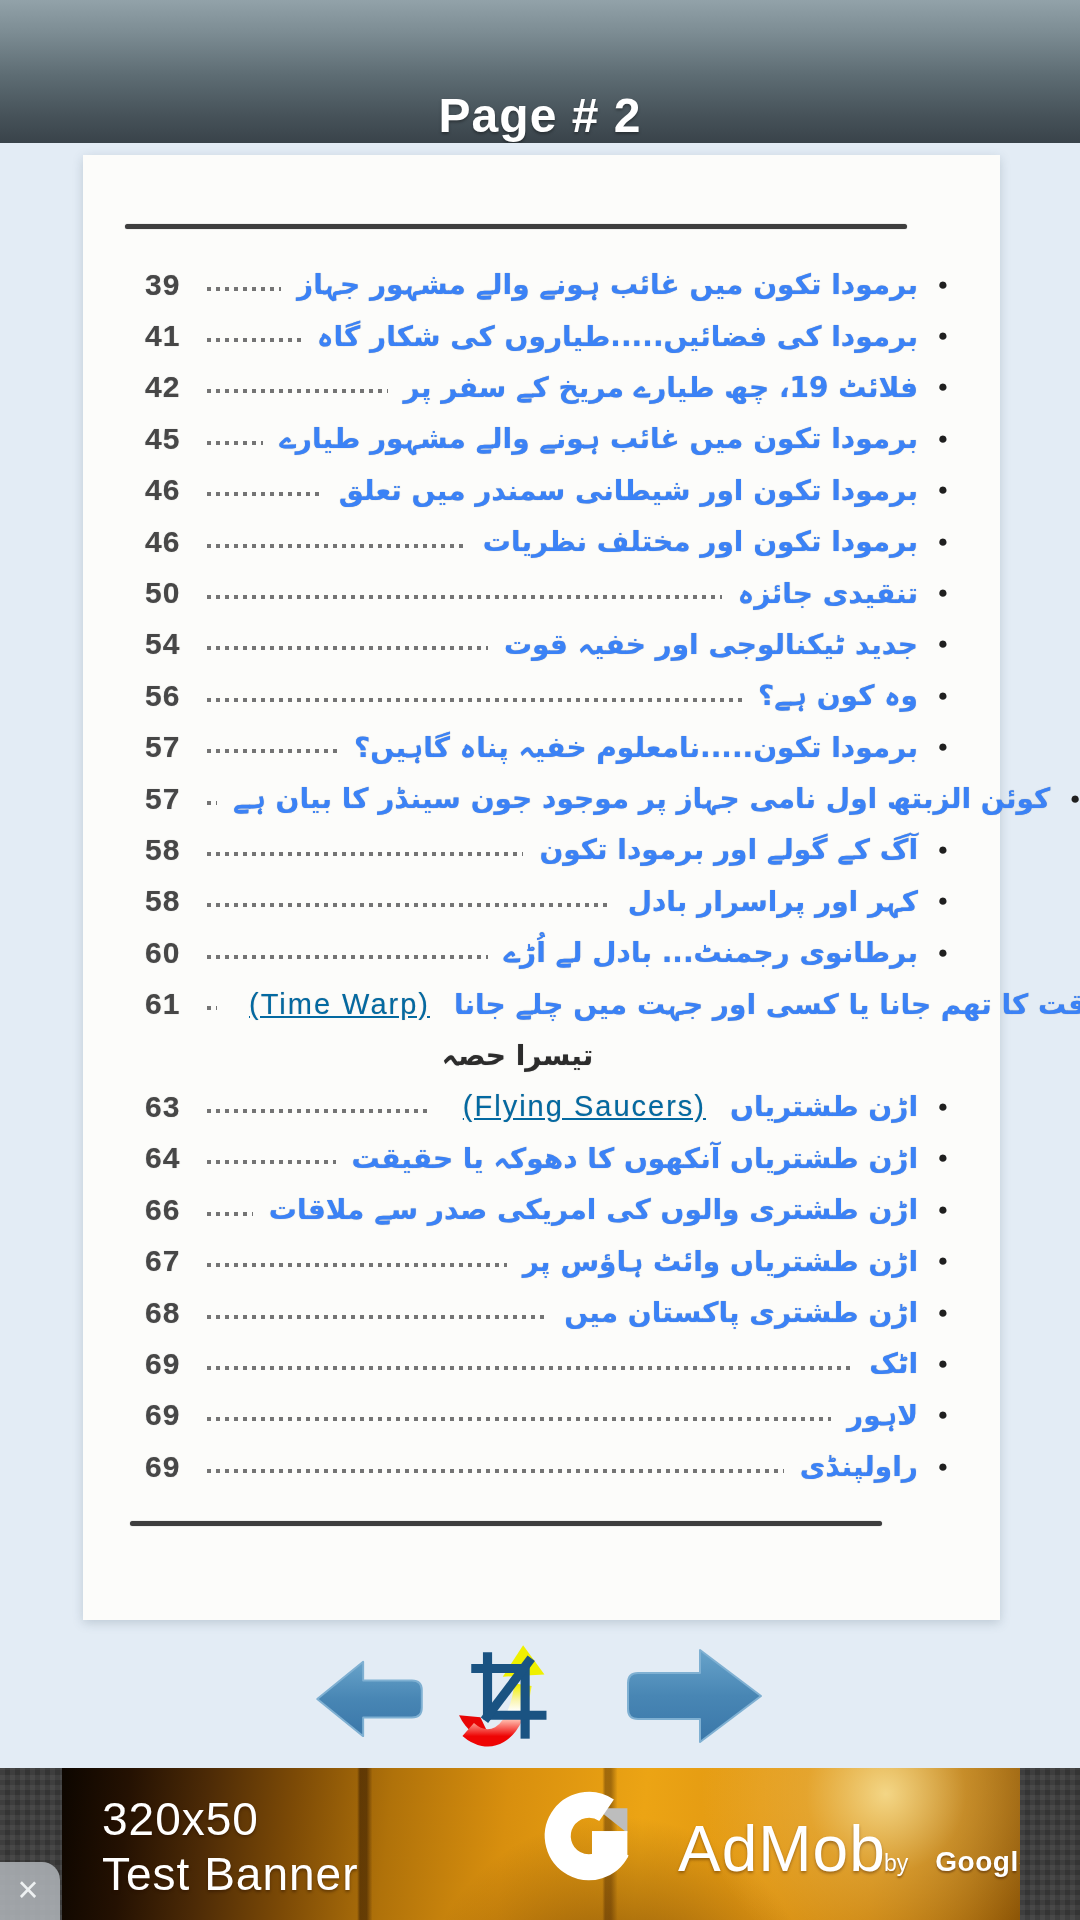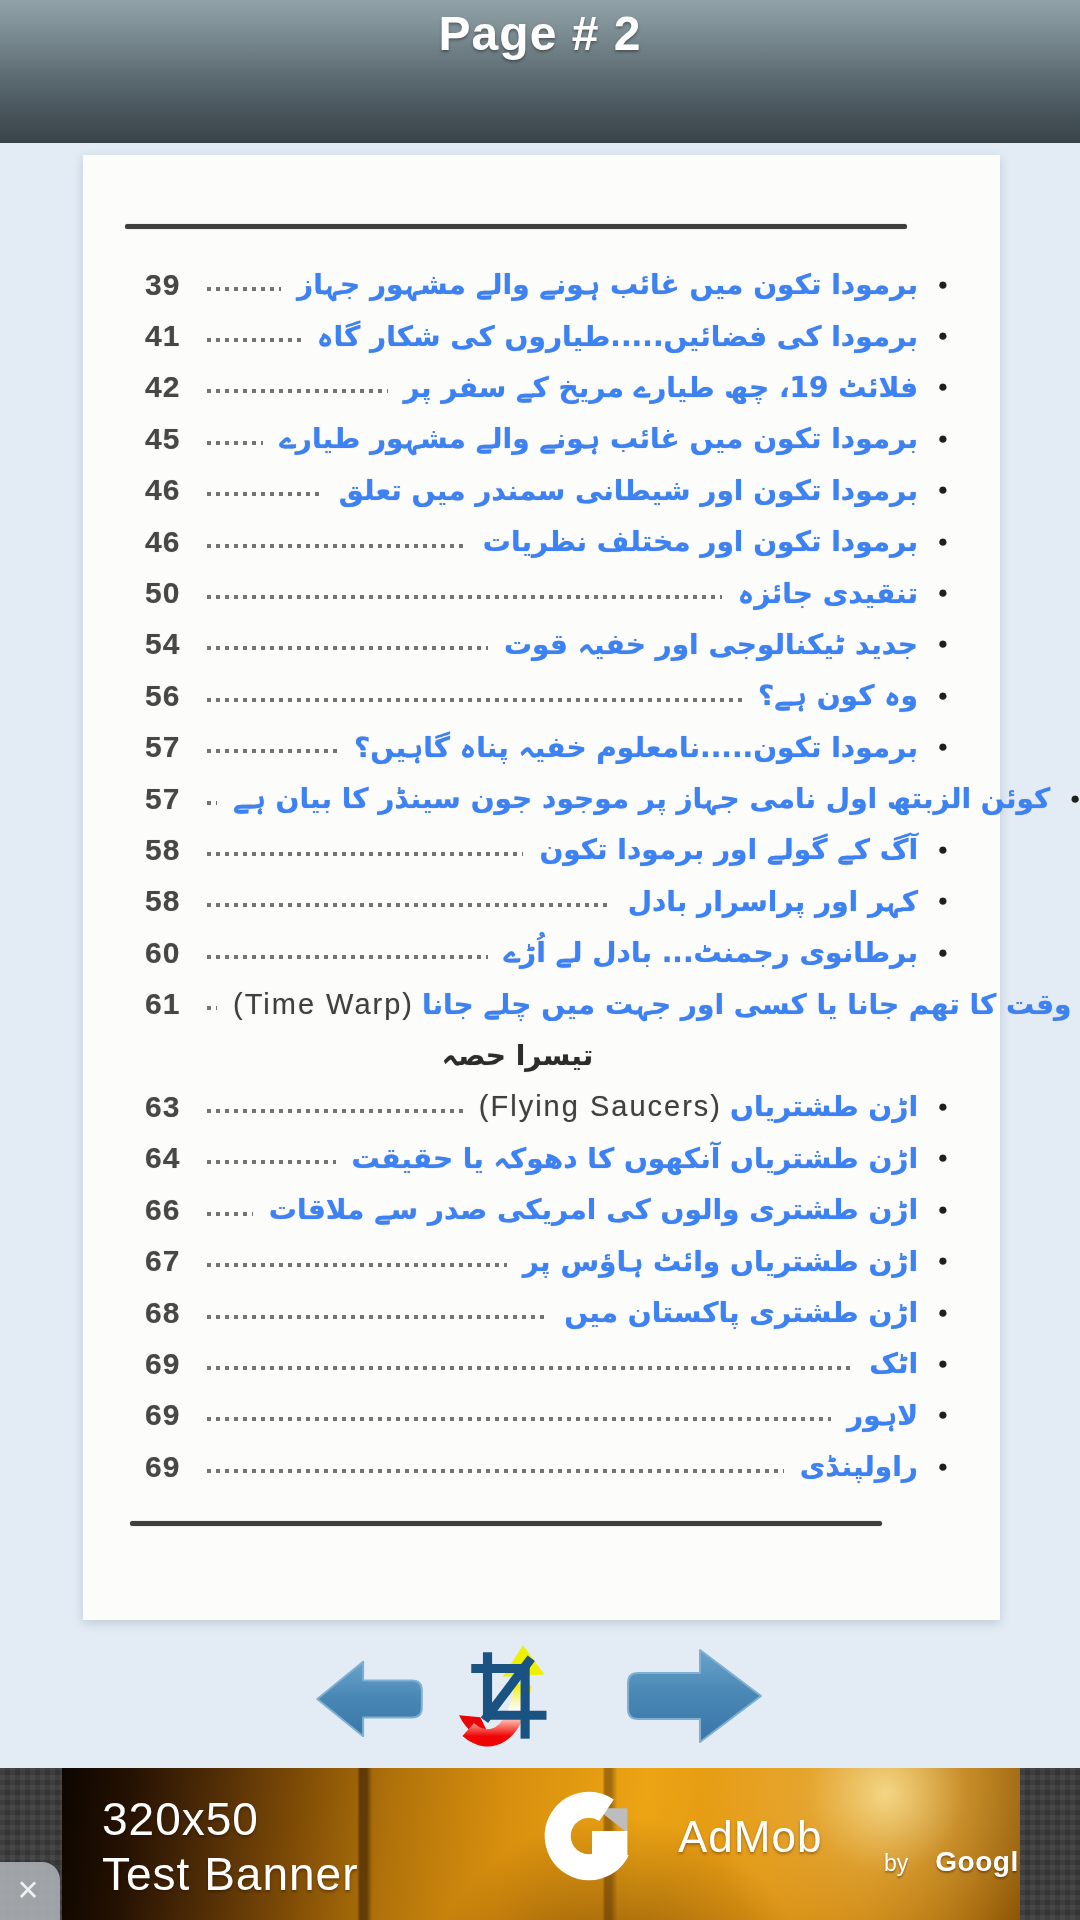--- a/index.html
+++ b/index.html
@@ -2,40 +2,40 @@
 <html style="--header-top: #92a2a9; --header-bottom: #39434a; --canvas: #e3ecf5; --paper: #fcfcfa; --arrow-blue: #4887b3; --crop-blue: #1a5382; --ad-orange: #d88f0e;"><head>
 <meta charset="utf-8">
 <style>
   html,body{margin:0;padding:0;background:#111;}
   .screen{position:relative;width:1080px;height:1920px;margin:0 auto;overflow:hidden;
           background:#e3ecf5;font-family:"Liberation Sans",sans-serif;}
 
   
   .titlebar{position:absolute;left:0;top:0;width:1080px;height:143px;
     background:linear-gradient(180deg,#92a2a9 0%,#7d8d94 22%,#5e6d74 52%,#47535a 80%,#39434a 100%);
-    display:flex;align-items:flex-start;justify-content:center;}
+    display:flex;align-items:flex-end;justify-content:center;}
   .titlebar h1{margin:0;padding-top:6px;font-size:48px;font-weight:bold;color:#ffffff;
     text-shadow:0 2px 3px rgba(0,0,0,.35);letter-spacing:1px;}
 
   
   .canvas{position:absolute;left:0;top:143px;width:1080px;height:1625px;background:#e3ecf5;}
   .paper{position:absolute;left:83px;top:12px;width:917px;height:1465px;background:#fcfcfa;
     box-shadow:0 3px 10px rgba(60,80,100,.22);}
   .rule{position:absolute;height:5px;background:#3e3e3e;border-radius:3px;
     box-shadow:0 0 1px rgba(0,0,0,.5);}
   .rule-top{left:42px;top:69px;width:782px;}
   .rule-bottom{left:47px;top:1366px;width:752px;}
   .toc{position:absolute;left:0;top:104px;width:917px;}
   .toc-row{display:flex;align-items:center;height:51.4px;padding:0 52px 0 62px;}
   .num{flex:0 0 58px;font-size:30px;font-weight:700;color:#474747;letter-spacing:1px;
     text-shadow:0 0 1px rgba(70,70,70,.45);}
   .leader{flex:1 1 0;min-width:10px;height:4px;margin:8px 12px 0 4px;
     background:repeating-linear-gradient(90deg,#5c5c5c 0 4px,transparent 4px 9px);opacity:.85;}
-  .latin{font-size:29px;color:#404040;letter-spacing:2px;white-space:nowrap;margin:0 4px;
-    text-shadow:0 0 1px rgba(70,70,70,.4);}
+  .latin{font-size:29px;color:#0369a1;letter-spacing:2px;white-space:nowrap;margin:0 20px;
+    text-shadow:0 0 1px rgba(70,70,70,.4);text-decoration:underline;}
   .urdu{direction:rtl;unicode-bidi:isolate;font-family:"DejaVu Sans",sans-serif;font-weight:700;
     font-size:28px;color:#3b82f6;white-space:nowrap;margin-left:4px;
     text-shadow:0 0 1px rgba(60,60,60,.45);}
   .bullet{flex:0 0 30px;text-align:right;font-size:17px;color:#1f1f1f;}
   .toc-heading{height:51.4px;display:flex;align-items:center;justify-content:center;
     padding-right:48px;direction:rtl;font-family:"DejaVu Sans",sans-serif;font-weight:700;
     font-size:28px;color:#2c2c2c;text-shadow:0 0 1px rgba(60,60,60,.45);}
 
   
   .navbar{position:absolute;left:0;top:1497px;width:1080px;height:128px;}
@@ -53,21 +53,21 @@
   .ad-creative{position:absolute;left:62px;top:0;width:958px;height:184px;overflow:hidden;
     background:
       radial-gradient(circle at 86% 14%,rgba(255,236,165,.8) 0,rgba(255,208,105,.35) 80px,transparent 185px),
       radial-gradient(circle at 58% 135%,rgba(70,30,0,.5) 0 55px,transparent 200px),
       linear-gradient(90deg,transparent 0 30.8%,rgba(35,14,0,.5) 31.1% 31.8%,transparent 32.4%),
       linear-gradient(90deg,transparent 0 56.4%,rgba(50,22,0,.38) 56.7% 57.3%,transparent 58%),
       linear-gradient(96deg,#0d0600 0%,#241102 7%,#4c2a06 15%,#7c4a06 24%,#b0720a 34%,#d88f0e 46%,#eca414 60%,#e09612 72%,#c77f09 84%,#a36507 94%,#8a5305 100%);}
   .ad-copy{position:absolute;left:40px;top:24px;color:#fff;font-size:46px;line-height:55px;
     font-weight:400;text-shadow:0 2px 3px rgba(40,15,0,.45);letter-spacing:1px;}
   .admob-mark{position:absolute;left:478px;top:12px;width:104px;height:126px;}
-  .admob-word{position:absolute;left:616px;top:44px;color:#fff;font-size:44px;font-weight:400;
+  .admob-word{position:absolute;left:616px;top:44px;color:#fff;font-size:64px;font-weight:400;
     letter-spacing:1px;text-shadow:0 2px 3px rgba(60,25,0,.4);}
   .byline{position:absolute;left:822px;top:78px;color:#fff;white-space:nowrap;
     text-shadow:0 2px 2px rgba(60,25,0,.45);}
   .byline .by{font-size:23px;font-weight:400;margin-right:27px;text-align:center;}
   .byline .g{font-size:28px;font-weight:700;letter-spacing:0.5px;}
   .ad-close{position:absolute;left:0;bottom:0;width:60px;height:58px;border:none;padding:0;
     background:rgba(173,178,182,.88);border-radius:0 18px 0 0;cursor:pointer;
     display:flex;align-items:center;justify-content:center;}
   .ad-close span{color:#eef1f2;font-size:36px;font-weight:400;line-height:1;
     transform:translate(-2px,-1px);}

